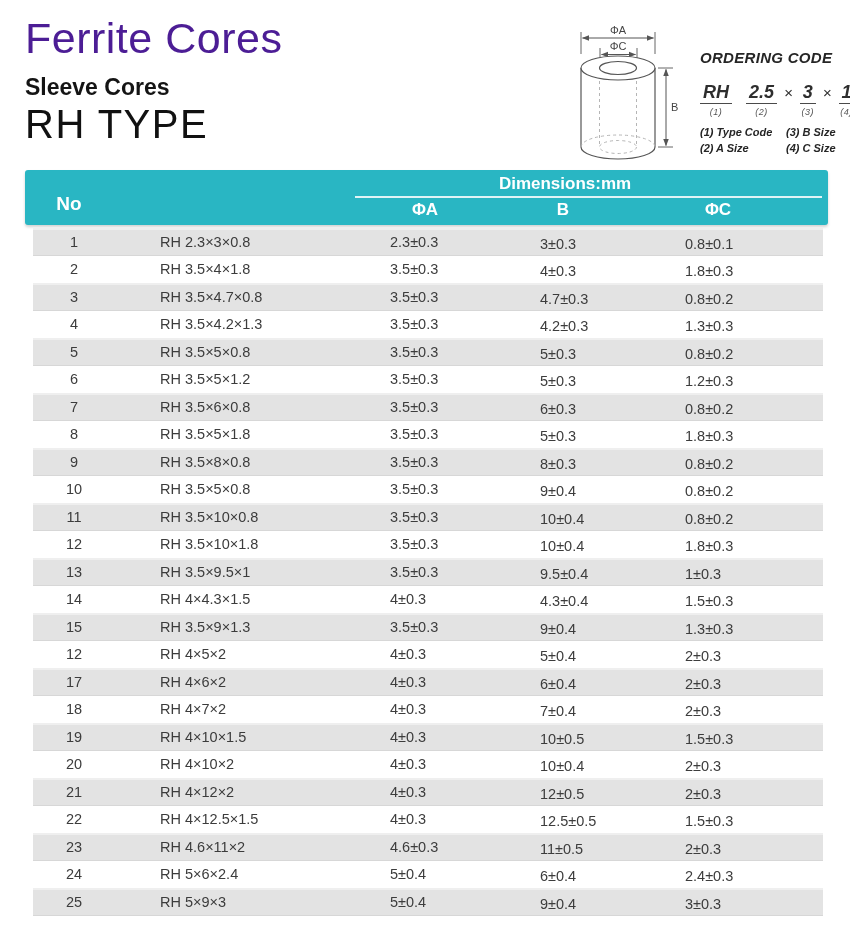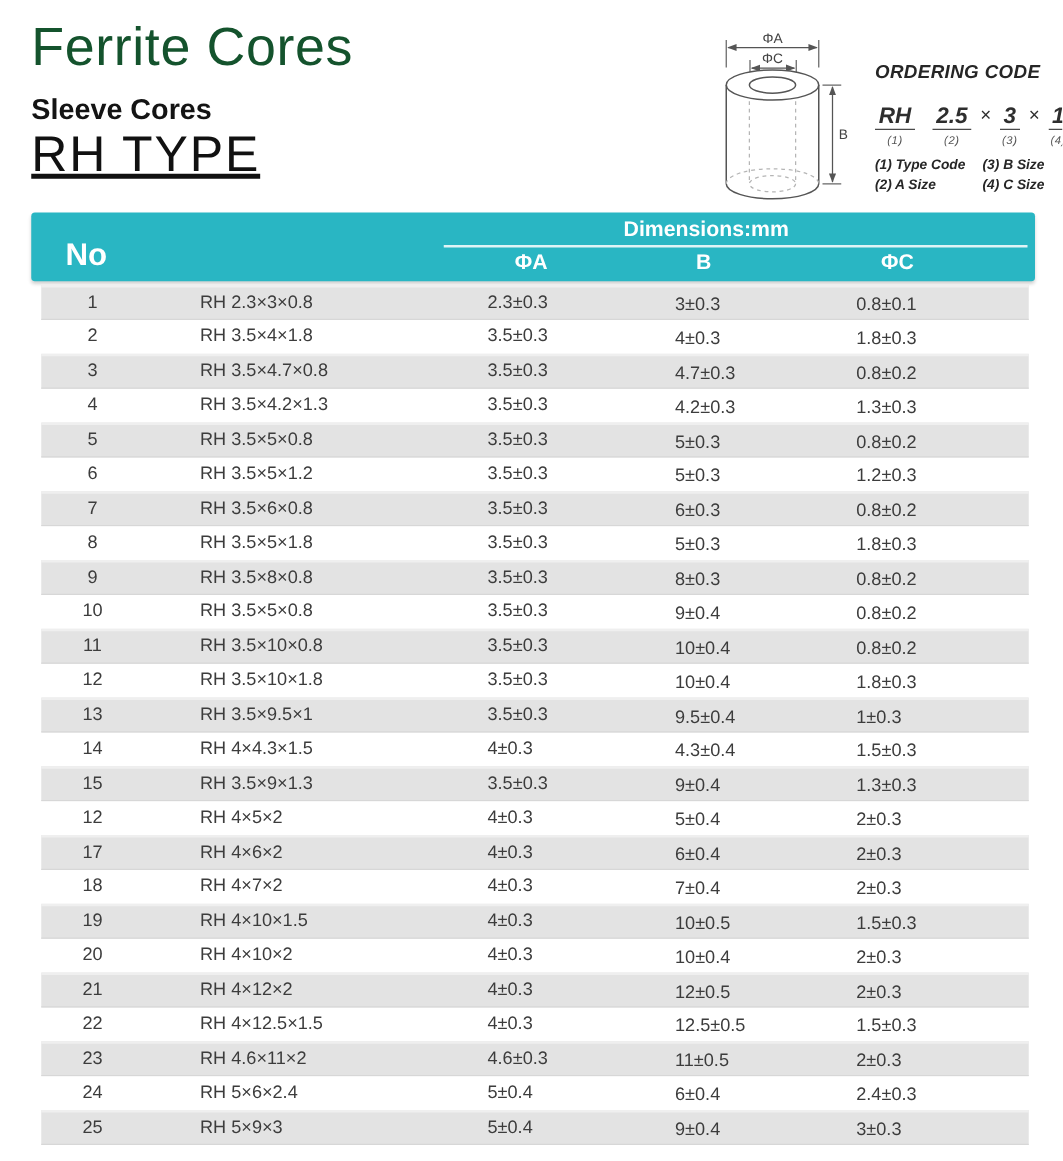--- a/index.html
+++ b/index.html
@@ -5,23 +5,23 @@
   :root { --accent:#29b6c3; --row-alt:#e3e3e3; }
   * { box-sizing:border-box; }
   html,body { margin:0; padding:0; background:#fff; }
   .page {
     position:relative; width:850px; height:929px; background:#ffffff;
     font-family:"Liberation Sans", sans-serif; overflow:hidden;
   }
 
   
   .titles { position:absolute; left:25px; top:16px; }
-  .main-title { margin:0; font-size:43px; line-height:1.05; font-weight:400; color:#14532d; letter-spacing:0.5px; }
+  .main-title { margin:0; font-size:43px; line-height:1.05; font-weight:400; color:#4c1d95; letter-spacing:0.5px; }
   .sub-title  { margin:14px 0 0 0; font-size:23px; line-height:1.05; font-weight:700; color:#141414; }
-  .type-title { margin:4px 0 0 0; font-size:40px; line-height:1.05; font-weight:400; color:#111111; letter-spacing:1.5px;text-decoration:underline; }
+  .type-title { margin:4px 0 0 0; font-size:40px; line-height:1.05; font-weight:400; color:#111111; letter-spacing:1.5px; }
 
   
   .ordering { position:absolute; left:700px; top:49px; width:148px; color:#262626;font-style:italic; }
   .oc-heading { font-size:15px; font-weight:700; letter-spacing:0.3px; white-space:nowrap; }
   .oc-code { display:flex; align-items:flex-start; column-gap:7px; margin-top:17px; }
   .oc-group { display:flex; align-items:flex-start; column-gap:7px;justify-content:flex-end; }
   .oc-part { display:flex; flex-direction:column; align-items:center; }
   .oc-text { font-size:18px; font-weight:700; line-height:1; color:#2e2e2e; border-bottom:1.5px solid #4a4a4a; padding:0 3px 2px 3px; }
   .oc-idx  { font-size:9px; color:#555; margin-top:3px; letter-spacing:0.5px; }
   .oc-sep  { font-size:15px; font-weight:400; color:#2e2e2e; margin-top:1px; }
@@ -32,21 +32,21 @@
   .diagram { position:absolute; left:560px; top:4px; width:150px; height:160px; }
   .diagram svg { display:block; }
   .dim-label { font-size:11px; fill:#444; font-family:"Liberation Sans", sans-serif; }
 
   
   .tbl-header {
     position:absolute; left:25px; top:170px; width:803px; height:55px;
     background:var(--accent); border-radius:3px; color:#ffffff;
     box-shadow:0 2px 3px rgba(0,0,0,0.18);
   }
-  .hdr-main { position:absolute; top:0; height:55px; display:flex; align-items:center; justify-content:center; padding-top:13px; font-size:25px; font-weight:700; }
+  .hdr-main { position:absolute; top:0; height:55px; display:flex; align-items:center; justify-content:center; padding-top:13px; font-size:19px; font-weight:700; }
   .hdr-no    { left:0;   width:88px; }
   .hdr-spec  { left:110px; width:175px; }
   .hdr-dims  { position:absolute; left:330px; top:3px; width:420px; height:22px; display:flex; align-items:center; justify-content:center; font-size:17px; font-weight:700; }
   .hdr-line  { position:absolute; left:330px; top:26px; width:467px; height:2px; background:rgba(255,255,255,0.85); }
   .hdr-sub { position:absolute; top:27px; height:26px; width:100px; display:flex; align-items:center; justify-content:center; font-size:17px; font-weight:700; }
   .hdr-a { left:350px; } .hdr-b { left:488px; } .hdr-c { left:643px; }
 
   
   .rows { position:absolute; left:33px; top:228px; width:790px; }
   .t-row {

